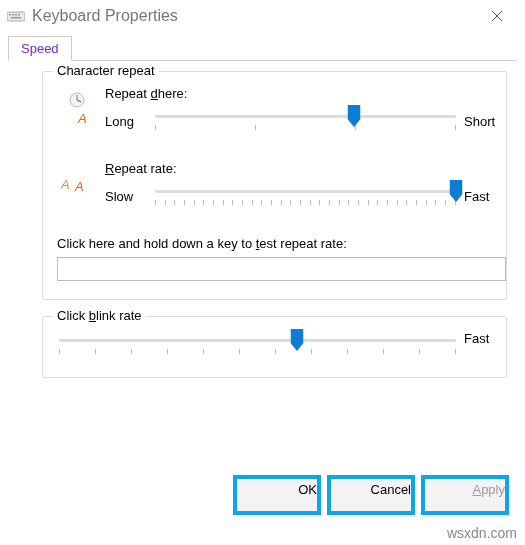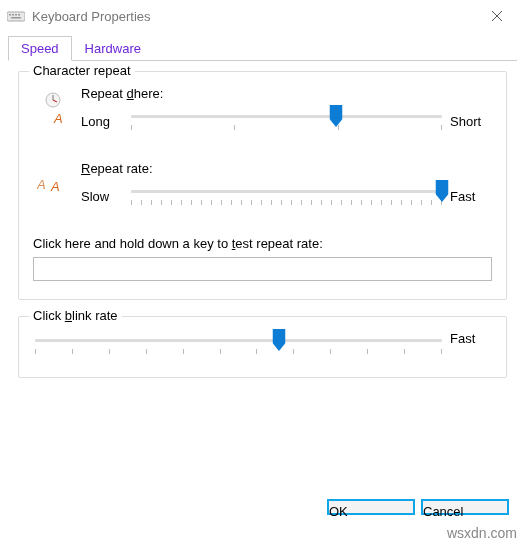--- a/index.html
+++ b/index.html
@@ -1,30 +1,30 @@
 <!DOCTYPE html>
 <html><head>
 <meta charset="utf-8">
 <style>
   * { box-sizing: border-box; font-family: "Segoe UI", Tahoma, sans-serif; font-size: 13px; }
   body { margin: 0; background: #fff; width: 525px; height: 545px; position: relative; overflow: hidden; }
 
   .titlebar { height: 32px; display: flex; align-items: center; padding: 0 6px; background: #fff; }
   .titlebar .icon { width: 20px; height: 16px; margin-right: 6px; display: flex; align-items: center; justify-content: center; }
-  .titlebar .title { flex: 1; color: #777; font-size: 13px; }
+  .titlebar .title { flex: 1; color: #777; font-size: 16px; }
   .titlebar .close { width: 44px; height: 28px; display: flex; align-items: center; justify-content: center; color: #555; cursor: default; }
 
   .tabs { padding: 4px 8px 0 8px; }
   .tab-row { display: flex; border-bottom: 1px solid #ccc; }
   .tab { padding: 4px 12px; border: 1px solid transparent; margin-bottom: -1px; color: #6d28d9; cursor: default; }
   .tab.selected { border: 1px solid #ccc; border-bottom-color: #fff; background: #fff; }
 
   .panel { padding: 10px 10px 0 10px; }
 
-  .group { border: 1px solid #ddd; border-radius: 2px; padding: 14px 14px 18px 14px; margin-bottom: 16px; position: relative; }
+  .group { border: 1px solid #ddd; border-radius: 2px; padding: 14px 0 18px 14px; margin-bottom: 16px; position: relative; margin-left: 24px; }
   .group-legend { position: absolute; top: -9px; left: 10px; background: #fff; padding: 0 4px; color: #000; font-size: 13px; }
 
   .control-row { display: flex; align-items: flex-start; margin-bottom: 26px; }
   .control-row:last-child { margin-bottom: 0; }
   .row-icon { width: 48px; display: flex; justify-content: center; padding-top: 4px; }
   .row-body { flex: 1; }
   .ctl-label { margin: 0 0 6px 0; color: #000; }
 
   .slider-line { display: flex; align-items: center; }
   .slider-left, .slider-right { width: 48px; color: #000; }
@@ -39,21 +39,21 @@
   .thumb svg { display: block; }
 
   .test-row { margin-top: 10px; }
   .test-label { margin-bottom: 6px; color: #000; }
   .test-input { width: 100%; height: 24px; border: 1px solid #bbb; padding: 2px 4px; background: #fff; }
 
   .blink-group .control-row { margin-bottom: 0; }
   .blink-slider-left { width: 110px; text-align: right; padding-right: 18px; color: #000; }
 
   .button-bar { position: absolute; bottom: 30px; left: 0; right: 0; display: flex; justify-content: flex-end; gap: 6px; padding: 0 16px; }
-  .btn { min-width: 88px; height: 16px; border: 2px solid #0ea5e9; background: #f3f3f3; color: #000; text-align: left; line-height: 22px; cursor: default; }
+  .btn { min-width: 88px; height: 40px; border: 4px solid #0ea5e9; background: #f3f3f3; color: #000; text-align: right; line-height: 22px; cursor: default; }
   .btn.disabled { color: #9e9e9e; }
 
   .watermark { position: absolute; bottom: 4px; right: 8px; font-size: 14px; color: #888; }
 
   u.ak { text-decoration: underline; }
 </style>
 </head>
 <body>
 
 <div class="titlebar">
@@ -71,21 +71,20 @@
   <div class="close">
     <svg width="12" height="12" viewBox="0 0 12 12">
         <path d="M1 1 L11 11 M11 1 L1 11" stroke="#555" stroke-width="1"></path>
       </svg>
   </div>
 </div>
 
 <div class="tabs">
   <div class="tab-row">
     <div class="tab selected">Speed</div>
-    <div class="tab">Hardware</div>
   </div>
 
   <div class="panel">
 
     <div class="group">
       <div class="group-legend">Character repeat</div>
 
       <div class="control-row">
         <div class="row-icon">
           <svg width="36" height="36" viewBox="0 0 36 36">
@@ -218,15 +217,18 @@
         <div class="slider-right">Fast</div>
       </div>
     </div>
 
   </div>
 </div>
 
 <div class="button-bar">
   <div class="btn">OK</div>
   <div class="btn">Cancel</div>
+  <div class="btn disabled">
+    <u class="ak">A</u><span>pply</span>
+  </div>
 </div>
 
 <div class="watermark">wsxdn.com</div>
 
 </body></html>

